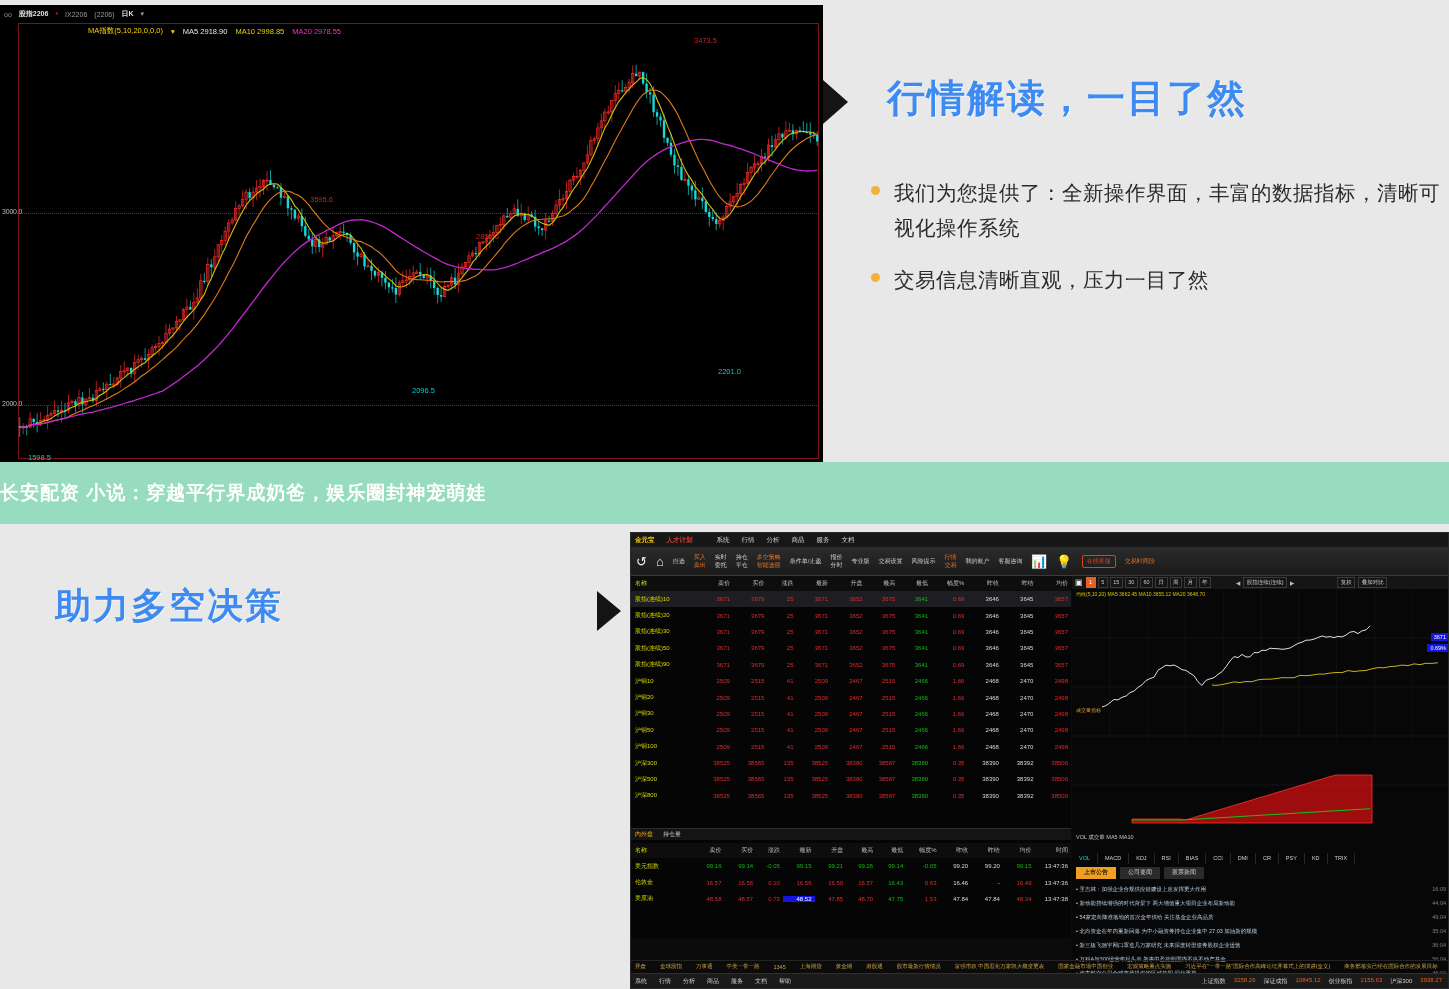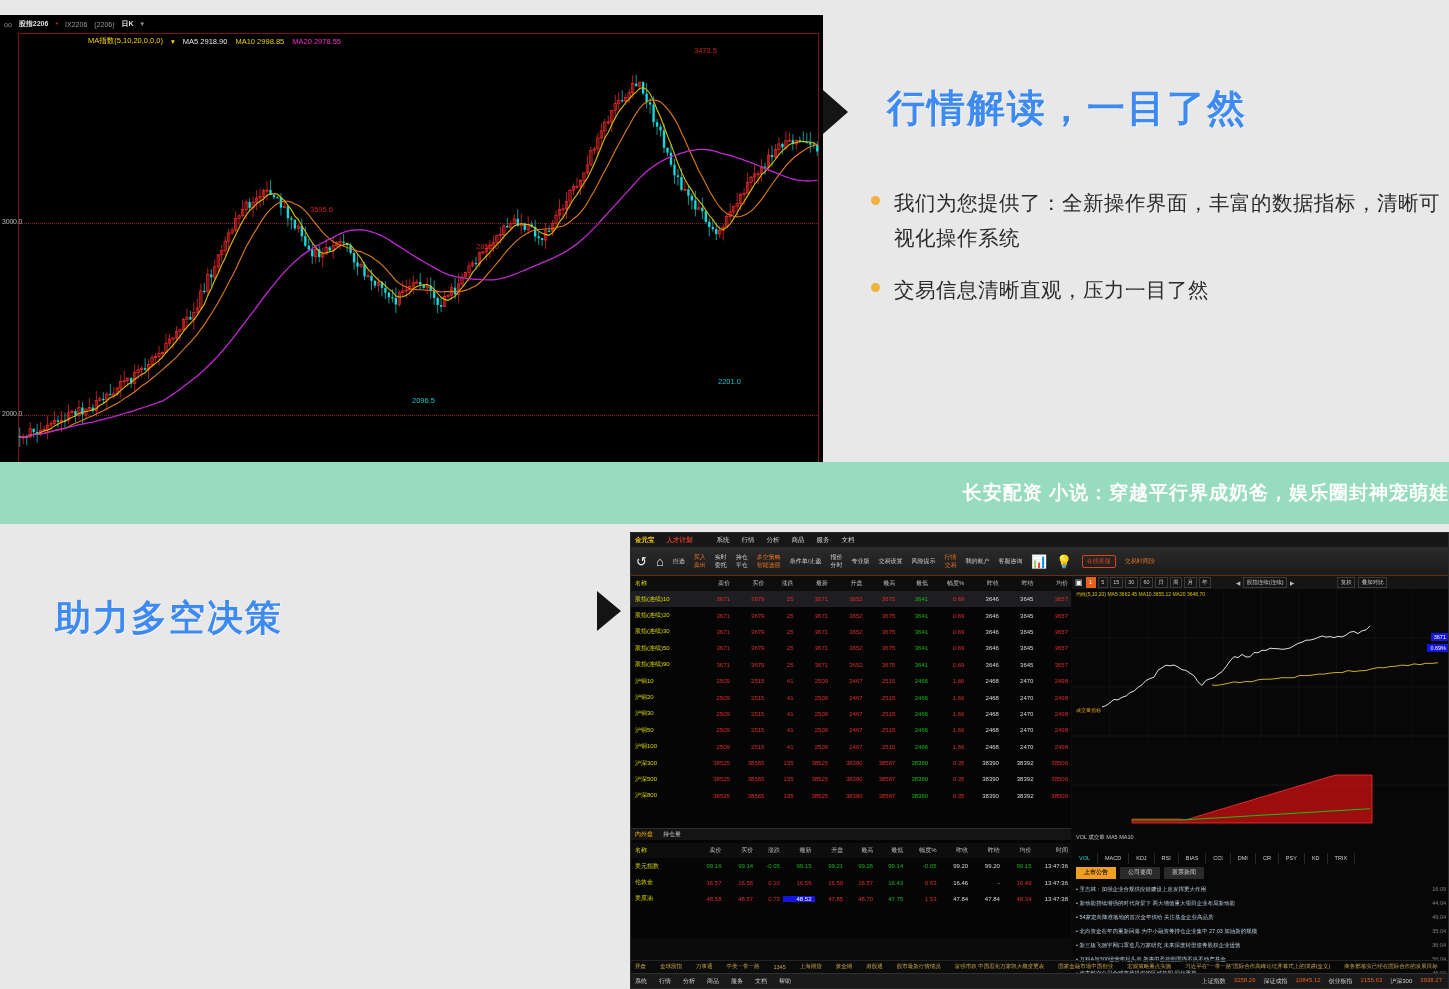--- a/index.html
+++ b/index.html
@@ -6,21 +6,21 @@
   html,body { width:1449px; height:989px; }
   body {
     font-family:"Liberation Sans", sans-serif;
     background:#e8e8e8;
     overflow:hidden;
     position:relative;
   }
 
   
   .top-section{
-    position:absolute; left:0; top:15px; width:1449px; height:594px;
+    position:absolute; left:0; top:5px; width:1449px; height:594px;
     background:#bef264;
   }
   .top-chart{
     position:absolute; left:0; top:0; width:823px; height:458px;
     background:#000; overflow:hidden;
   }
   .chart-frame{
     position:absolute; left:18px; top:18px; right:4px; bottom:4px;
     border:1px solid #7a1418;
   }
@@ -83,35 +83,35 @@
     background:#f0b23c; margin-top:11px; margin-right:14px;
   }
   .btext{
     font-size:20.5px; color:#2b2b2b; line-height:1.72; letter-spacing:.5px;
   }
 
   
   .banner{
     position:absolute; left:0; top:462px; width:1449px; height:62px;
     background:#98dcc0;
-    display:flex; align-items:center; justify-content:flex-end;
+    display:flex; align-items:center; justify-content:flex-start;
   }
   .banner-text{
     font-size:19px; font-weight:bold; color:#ffffff; letter-spacing:1px;
   }
 
   
   .bottom-section{
     position:absolute; left:0; top:524px; width:1449px; height:465px;
     background:#e8e8e8;
   }
   .panel-bot{
     position:absolute; left:0; top:0; width:630px; height:465px;
   }
-  .h-bot{ left:55px; top:70px; font-size:36px; }
+  .h-bot{ left:55px; top:58px; font-size:36px; }
   .arrow-left2{
     position:absolute; left:597px; top:67px;
     width:0;height:0;
     border-top:20px solid transparent;
     border-bottom:20px solid transparent;
     border-left:24px solid #141414;
   }
   .bullets2{ position:absolute; left:30px; top:152px; width:580px; }
   .bullets2 .btext{ font-size:21px; }
   .bullets2 .bullet{ margin-bottom:22px; }

